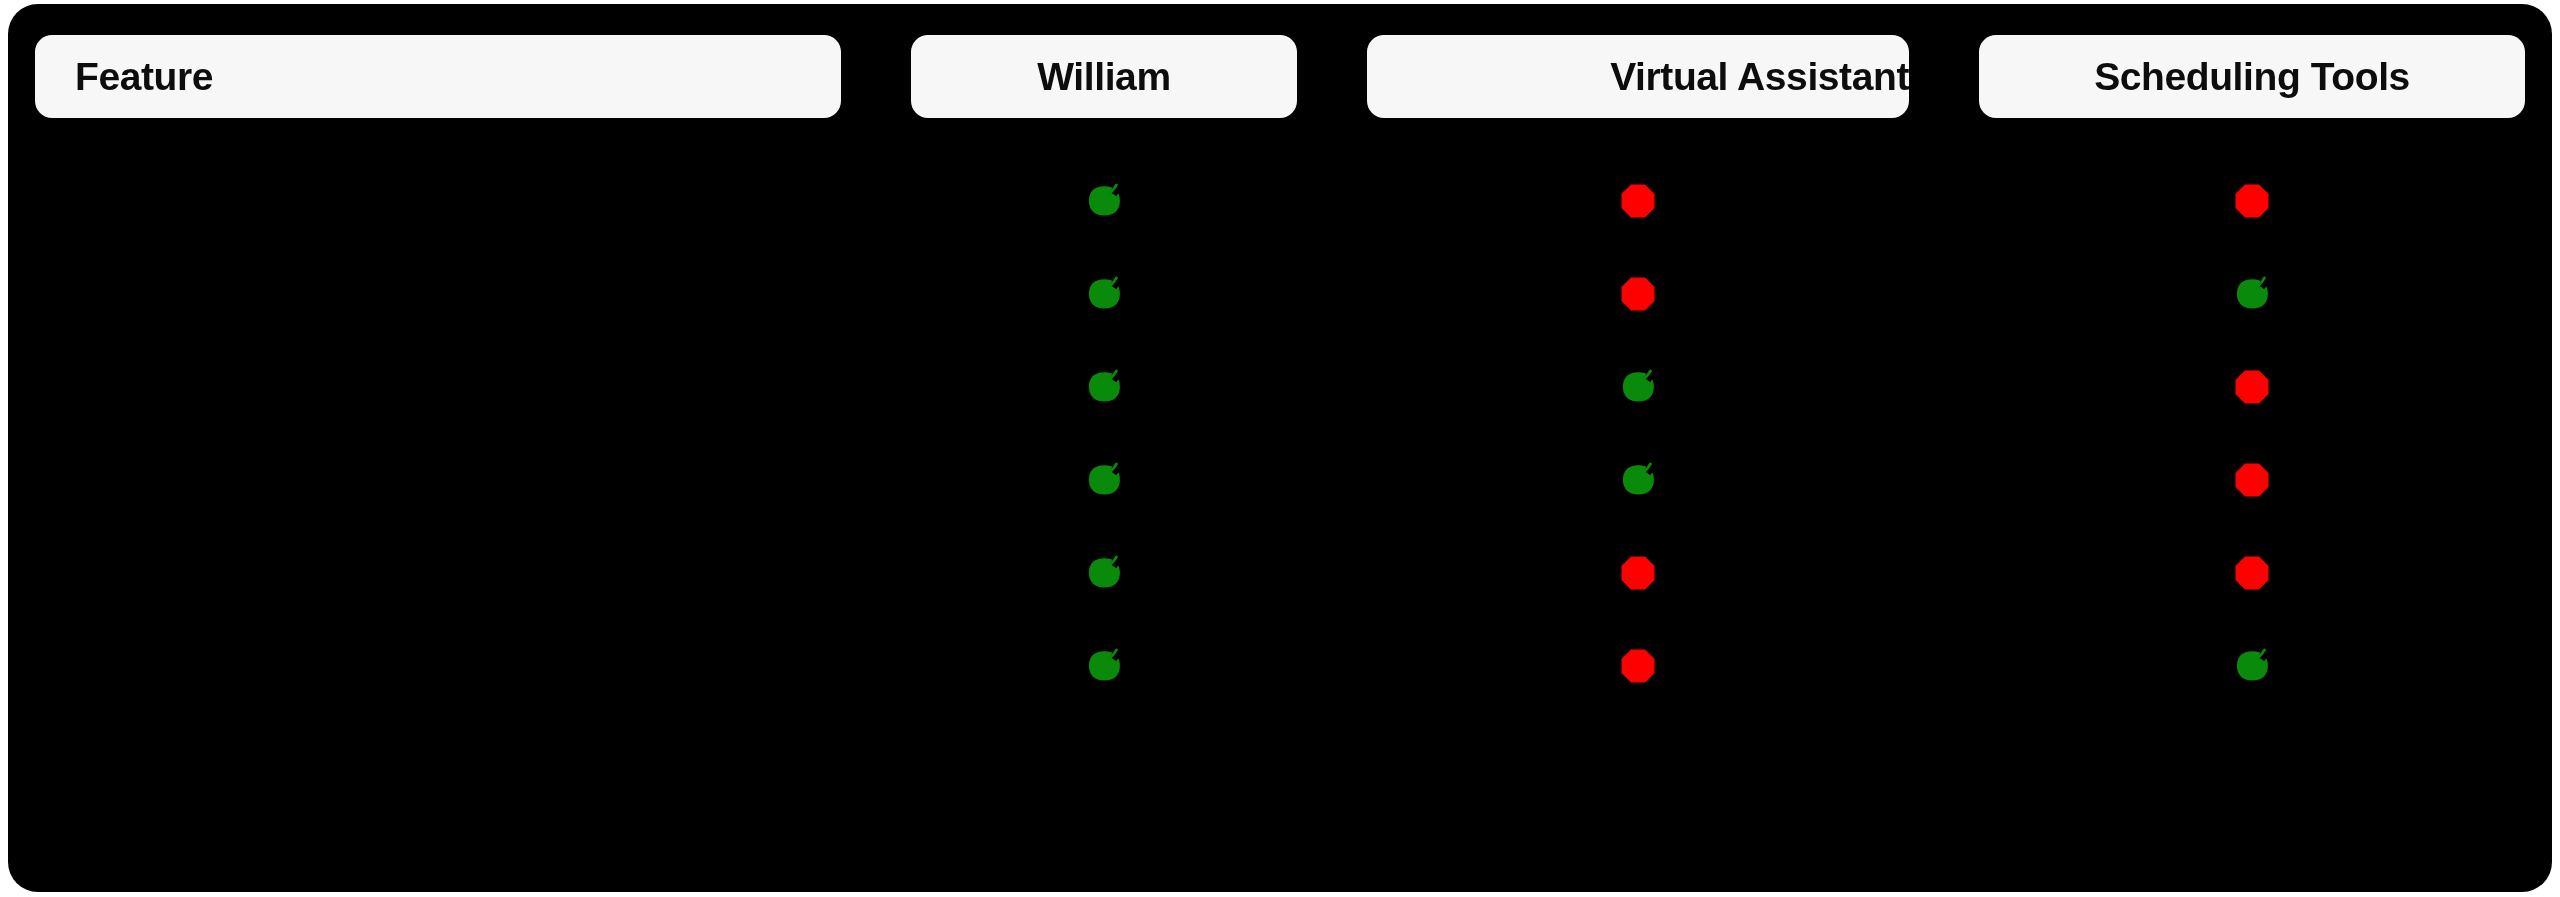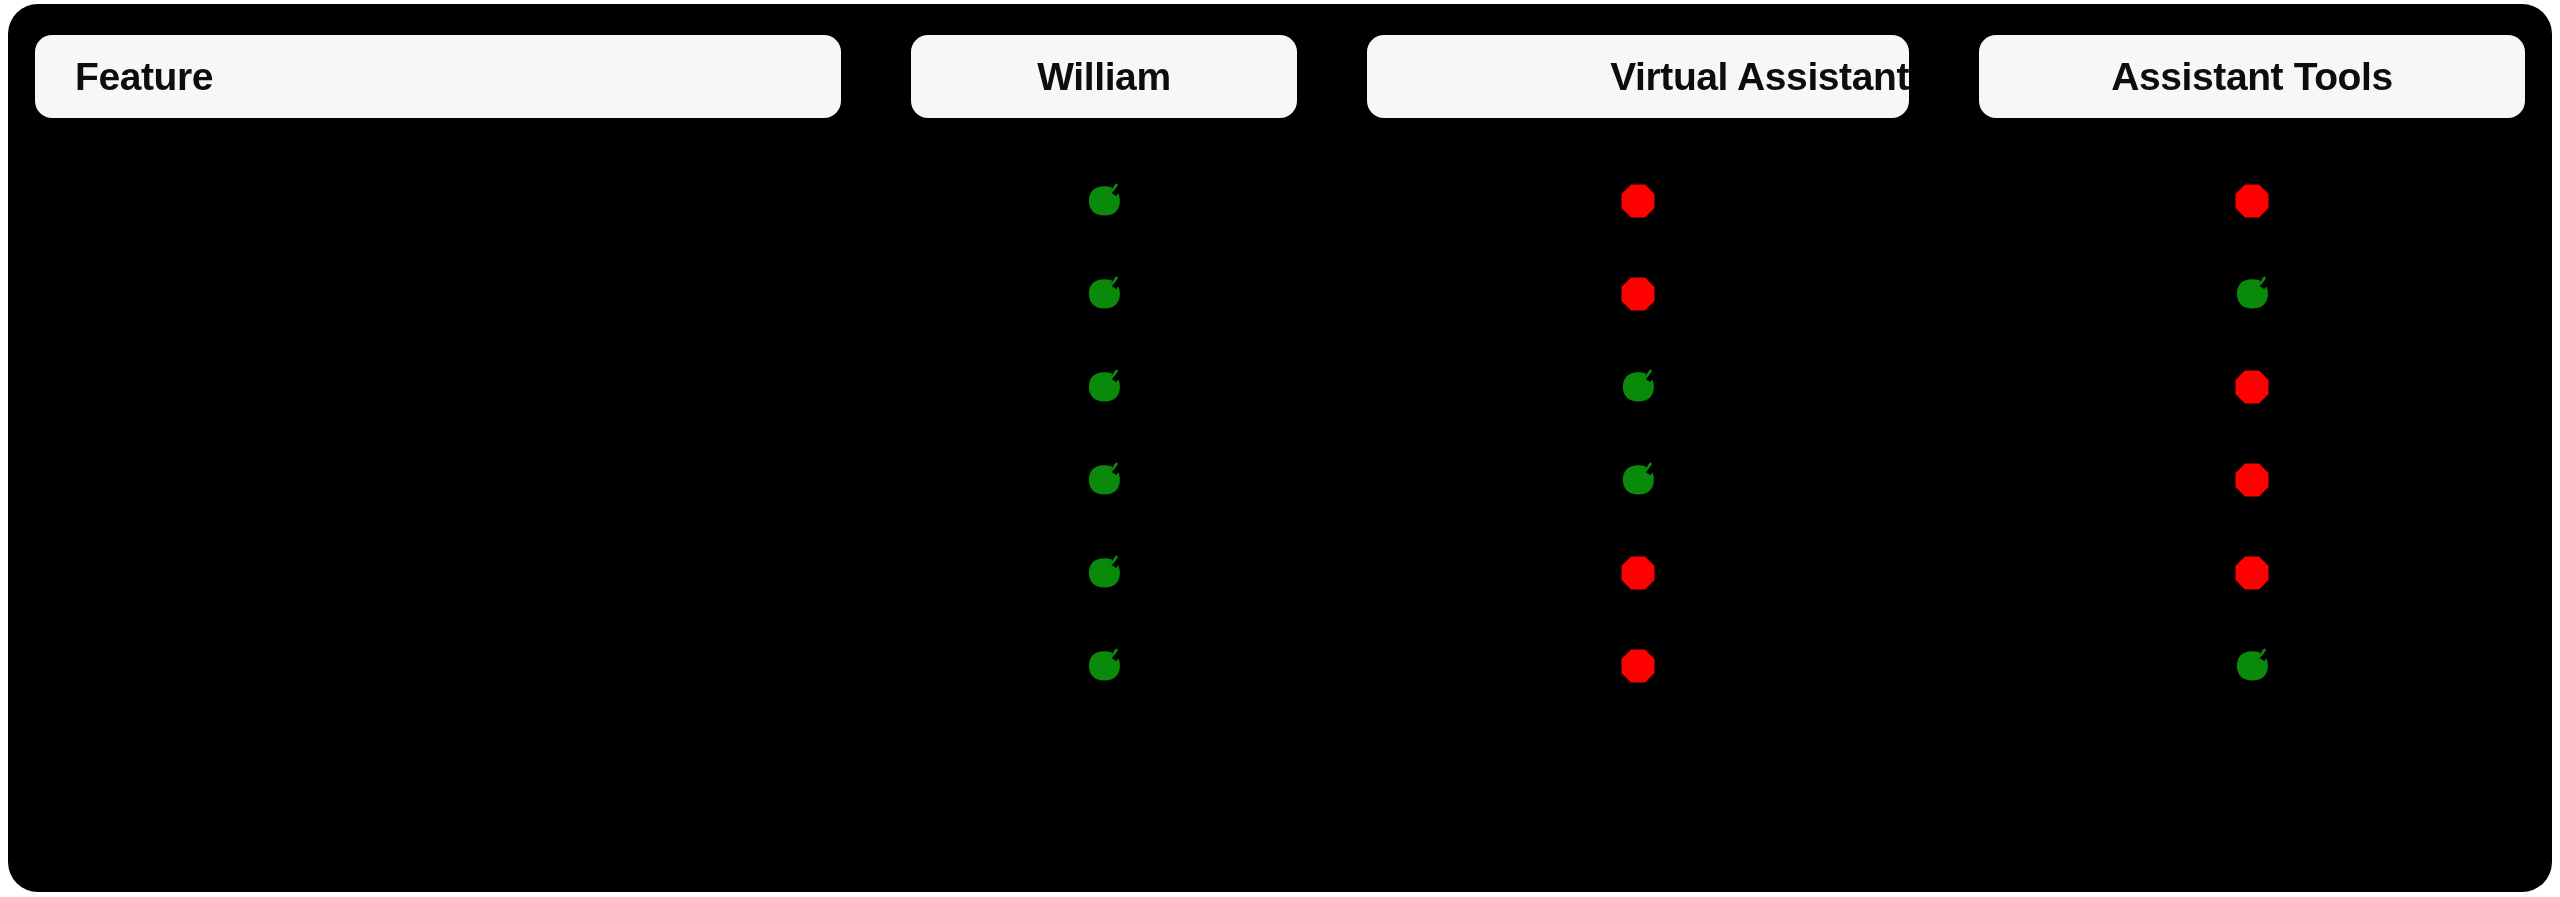--- a/index.html
+++ b/index.html
@@ -120,21 +120,21 @@
         <div class="header-card hc-0">
           <span class="htext">Feature</span>
         </div>
         <div class="header-card hc-1">
           <span class="htext">William</span>
         </div>
         <div class="header-card hc-2">
           <span class="htext">Virtual Assistant</span>
         </div>
         <div class="header-card hc-3">
-          <span class="htext">Assistant Tools</span>
+          <span class="htext">Scheduling Tools</span>
         </div>
       </div>
 
     <div class="body-area" id="body-area">
         <div class="row" style="top: 32px;">
           <div class="cell cell-0">
             <span class="feature-label"></span>
           </div>
           <div class="cell cell-1">
             <span>

